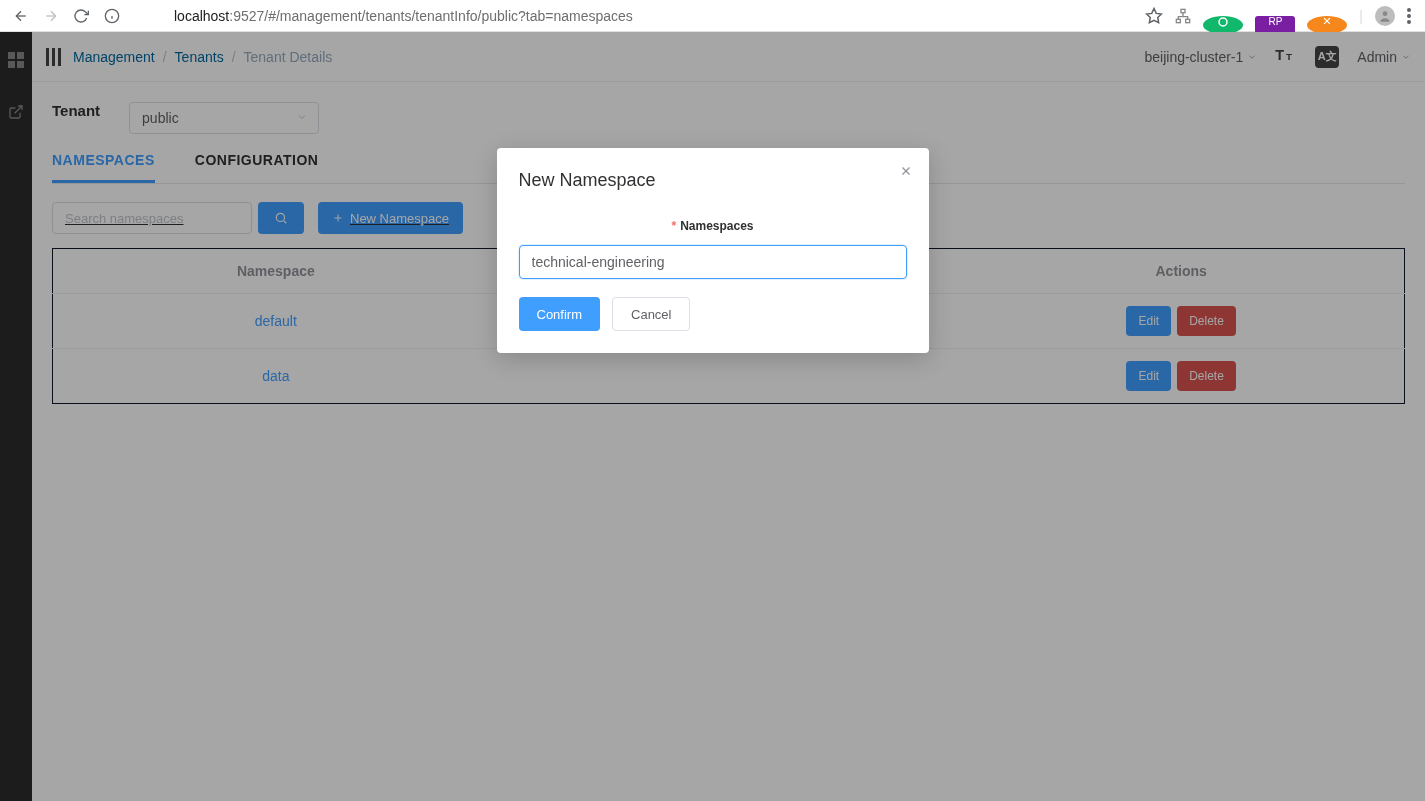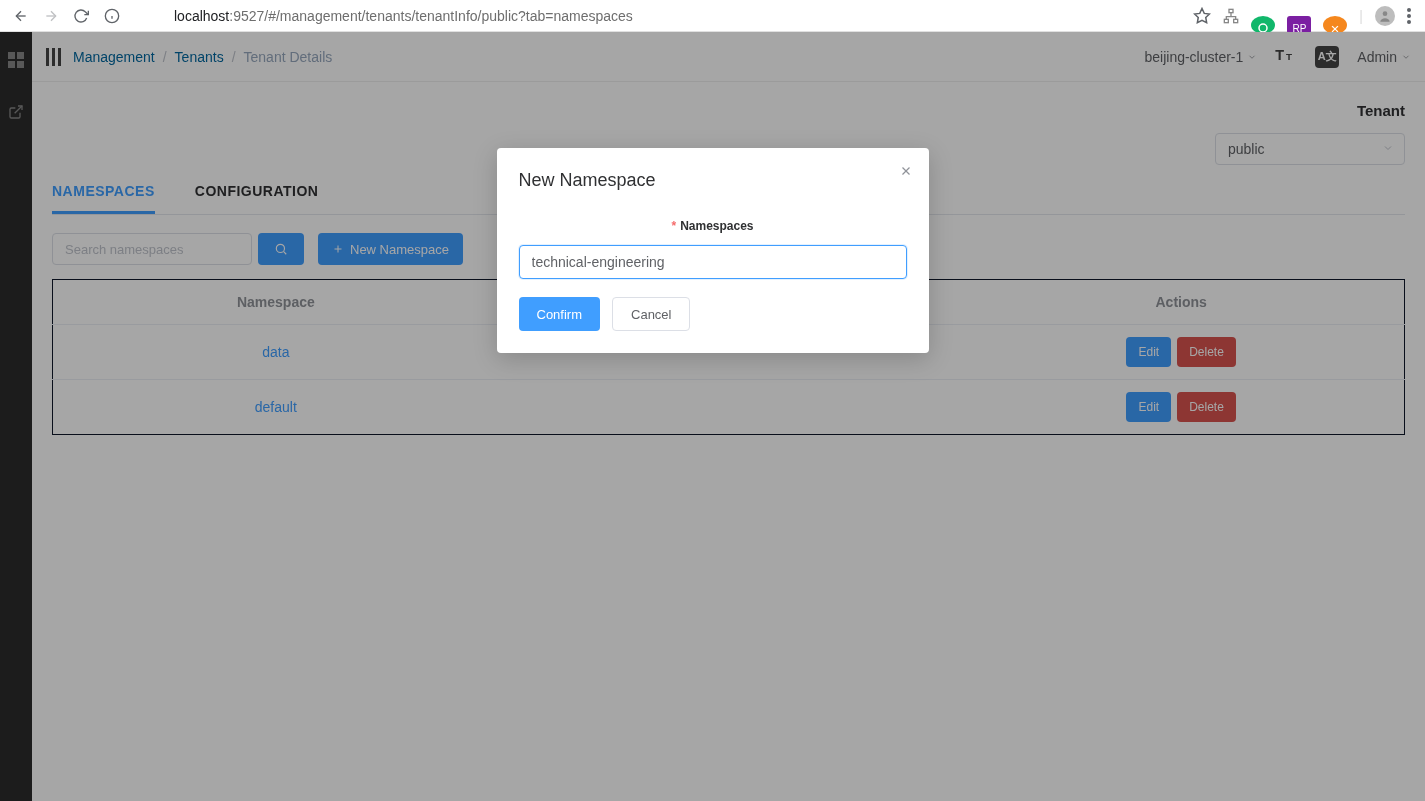--- a/index.html
+++ b/index.html
@@ -34,21 +34,21 @@
       display: flex;
       align-items: center;
       gap: 6px;
       color:#555;
       padding-left: 4px;
     }
     .url-text { color:#202124; }
     .url-host { color:#202124;padding-left:48px; }
     .url-path { color:#6e6e6e; }
     .right-icons { display:flex; align-items:center; gap:12px; padding-right:4px;}
-    .ext-icon { width:24px; height:18px; border-radius:3px; display:flex; align-items:flex-end; justify-content:center; font-size:10px; color:#fff;margin-top:19px; }
+    .ext-icon { width:40px; height:18px; border-radius:3px; display:flex; align-items:flex-start; justify-content:center; font-size:10px; color:#fff;margin-top:19px; }
     .ext-green { background:#11b76b; border-radius:50%; }
     .ext-purple { background:#7b1fa2; }
     .ext-orange { background:#f5871d; border-radius:50%; }
     .ext-tree { color:#888; }
     .avatar-circle { width:20px; height:20px; border-radius:50%; background:#bdbdbd; display:flex; align-items:center; justify-content:center; }
 
     
     .app {
       position: relative;
       height: calc(801px - 32px);
@@ -85,40 +85,40 @@
     .breadcrumb { display:flex; align-items:center; gap:8px; color:#606266; }
     .breadcrumb .sep { color:#c0c4cc; }
     .breadcrumb .current { color:#97a8be; }
     .breadcrumb a { color:#0369a1; font-weight:400; cursor:pointer; }
 
     .topbar-right { margin-left:auto; display:flex; align-items:center; gap:18px; color:#606266;}
     .tt-icon { font-weight:700; font-size:16px; }
     .lang-icon { width:24px; height:22px; background:#444; color:#fff; border-radius:4px; display:flex; align-items:center; justify-content:center; font-size:11px; font-weight:600;}
 
     .content { padding: 20px; }
-    .tenant-row { display:flex; align-items:flex-end; gap:14px; margin-bottom:18px;flex-direction:column;}
+    .tenant-row { display:flex; align-items:flex-start; gap:29px; margin-bottom:18px;}
     .tenant-label { font-weight:700; color:#303133; font-size:15px; }
     .tenant-select {
       width: 190px;
       height: 32px;
       border:1px solid #dcdfe6;
       border-radius:4px;
       padding: 0 28px 0 12px;
       display:flex; align-items:center;
       color:#606266;
       position:relative;
       background:#fff;
     }
     .tenant-select .chev { position:absolute; right:10px; color:#c0c4cc; }
 
     .tabs { display:flex; gap:40px; border-bottom:1px solid #e4e7ed; margin-bottom:18px;}
     .tab { padding-bottom:12px; font-weight:600; cursor:pointer; color:#303133; letter-spacing:0.5px; }
     .tab.active { color:#409eff; border-bottom: 3px solid #409eff; }
 
-    .toolbar-row { display:flex; gap:6px; margin-bottom:14px;}
+    .toolbar-row { display:flex; gap:6px; margin-bottom:14px;text-decoration:underline;}
     .search-input {
       width: 200px; height:32px;
       border:1px solid #dcdfe6; border-radius:4px;
       padding: 0 12px;
       font-size:13px;
       color:#606266;
     }
     .search-input::placeholder { color:#c0c4cc; }
     .btn {
       height:32px; border-radius:4px;
@@ -343,31 +343,31 @@
       <table class="table">
         <thead>
           <tr>
             <th style="width:33%">Namespace</th>
             <th style="width:34%"></th>
             <th style="width:33%">Actions</th>
           </tr>
         </thead>
         <tbody>
           <tr>
-            <td class="link">data</td>
+            <td class="link">default</td>
             <td></td>
             <td>
               <div class="actions-cell">
                 <button class="btn btn-primary btn-small">Edit</button>
                 <button class="btn btn-danger btn-small">Delete</button>
               </div>
             </td>
           </tr>
           <tr>
-            <td class="link">default</td>
+            <td class="link">data</td>
             <td></td>
             <td>
               <div class="actions-cell">
                 <button class="btn btn-primary btn-small">Edit</button>
                 <button class="btn btn-danger btn-small">Delete</button>
               </div>
             </td>
           </tr>
         </tbody>
       </table>

